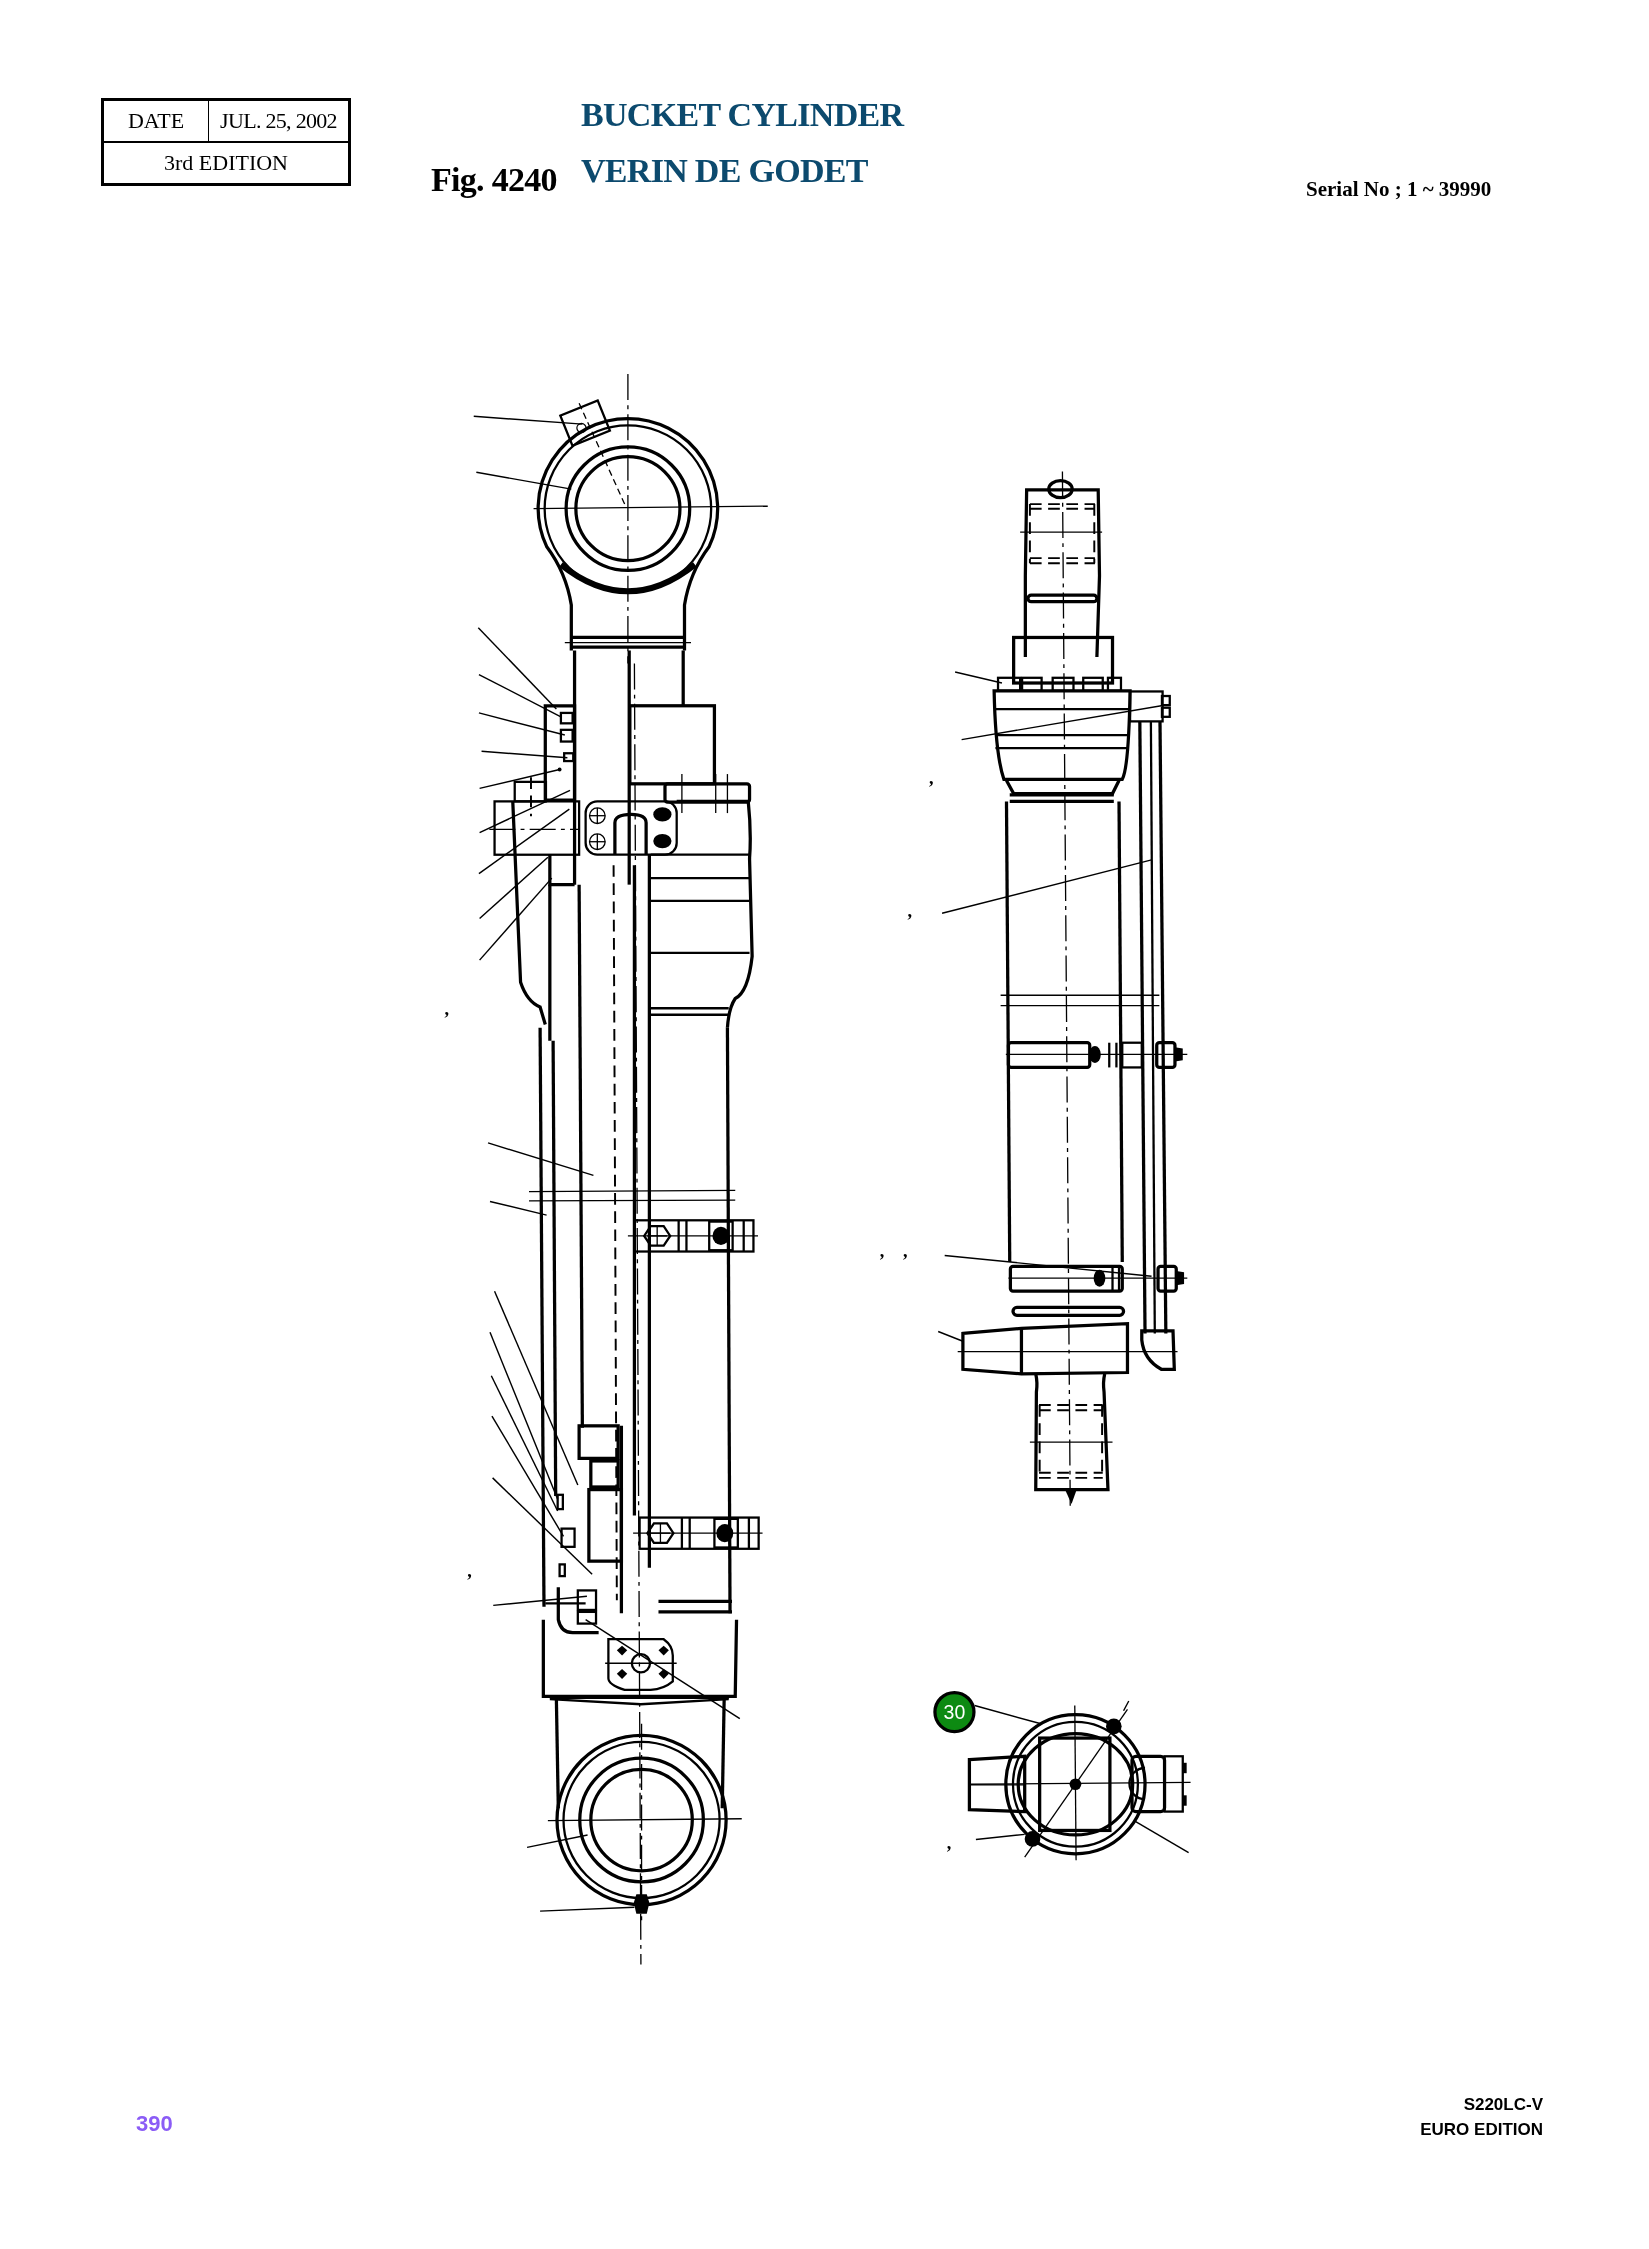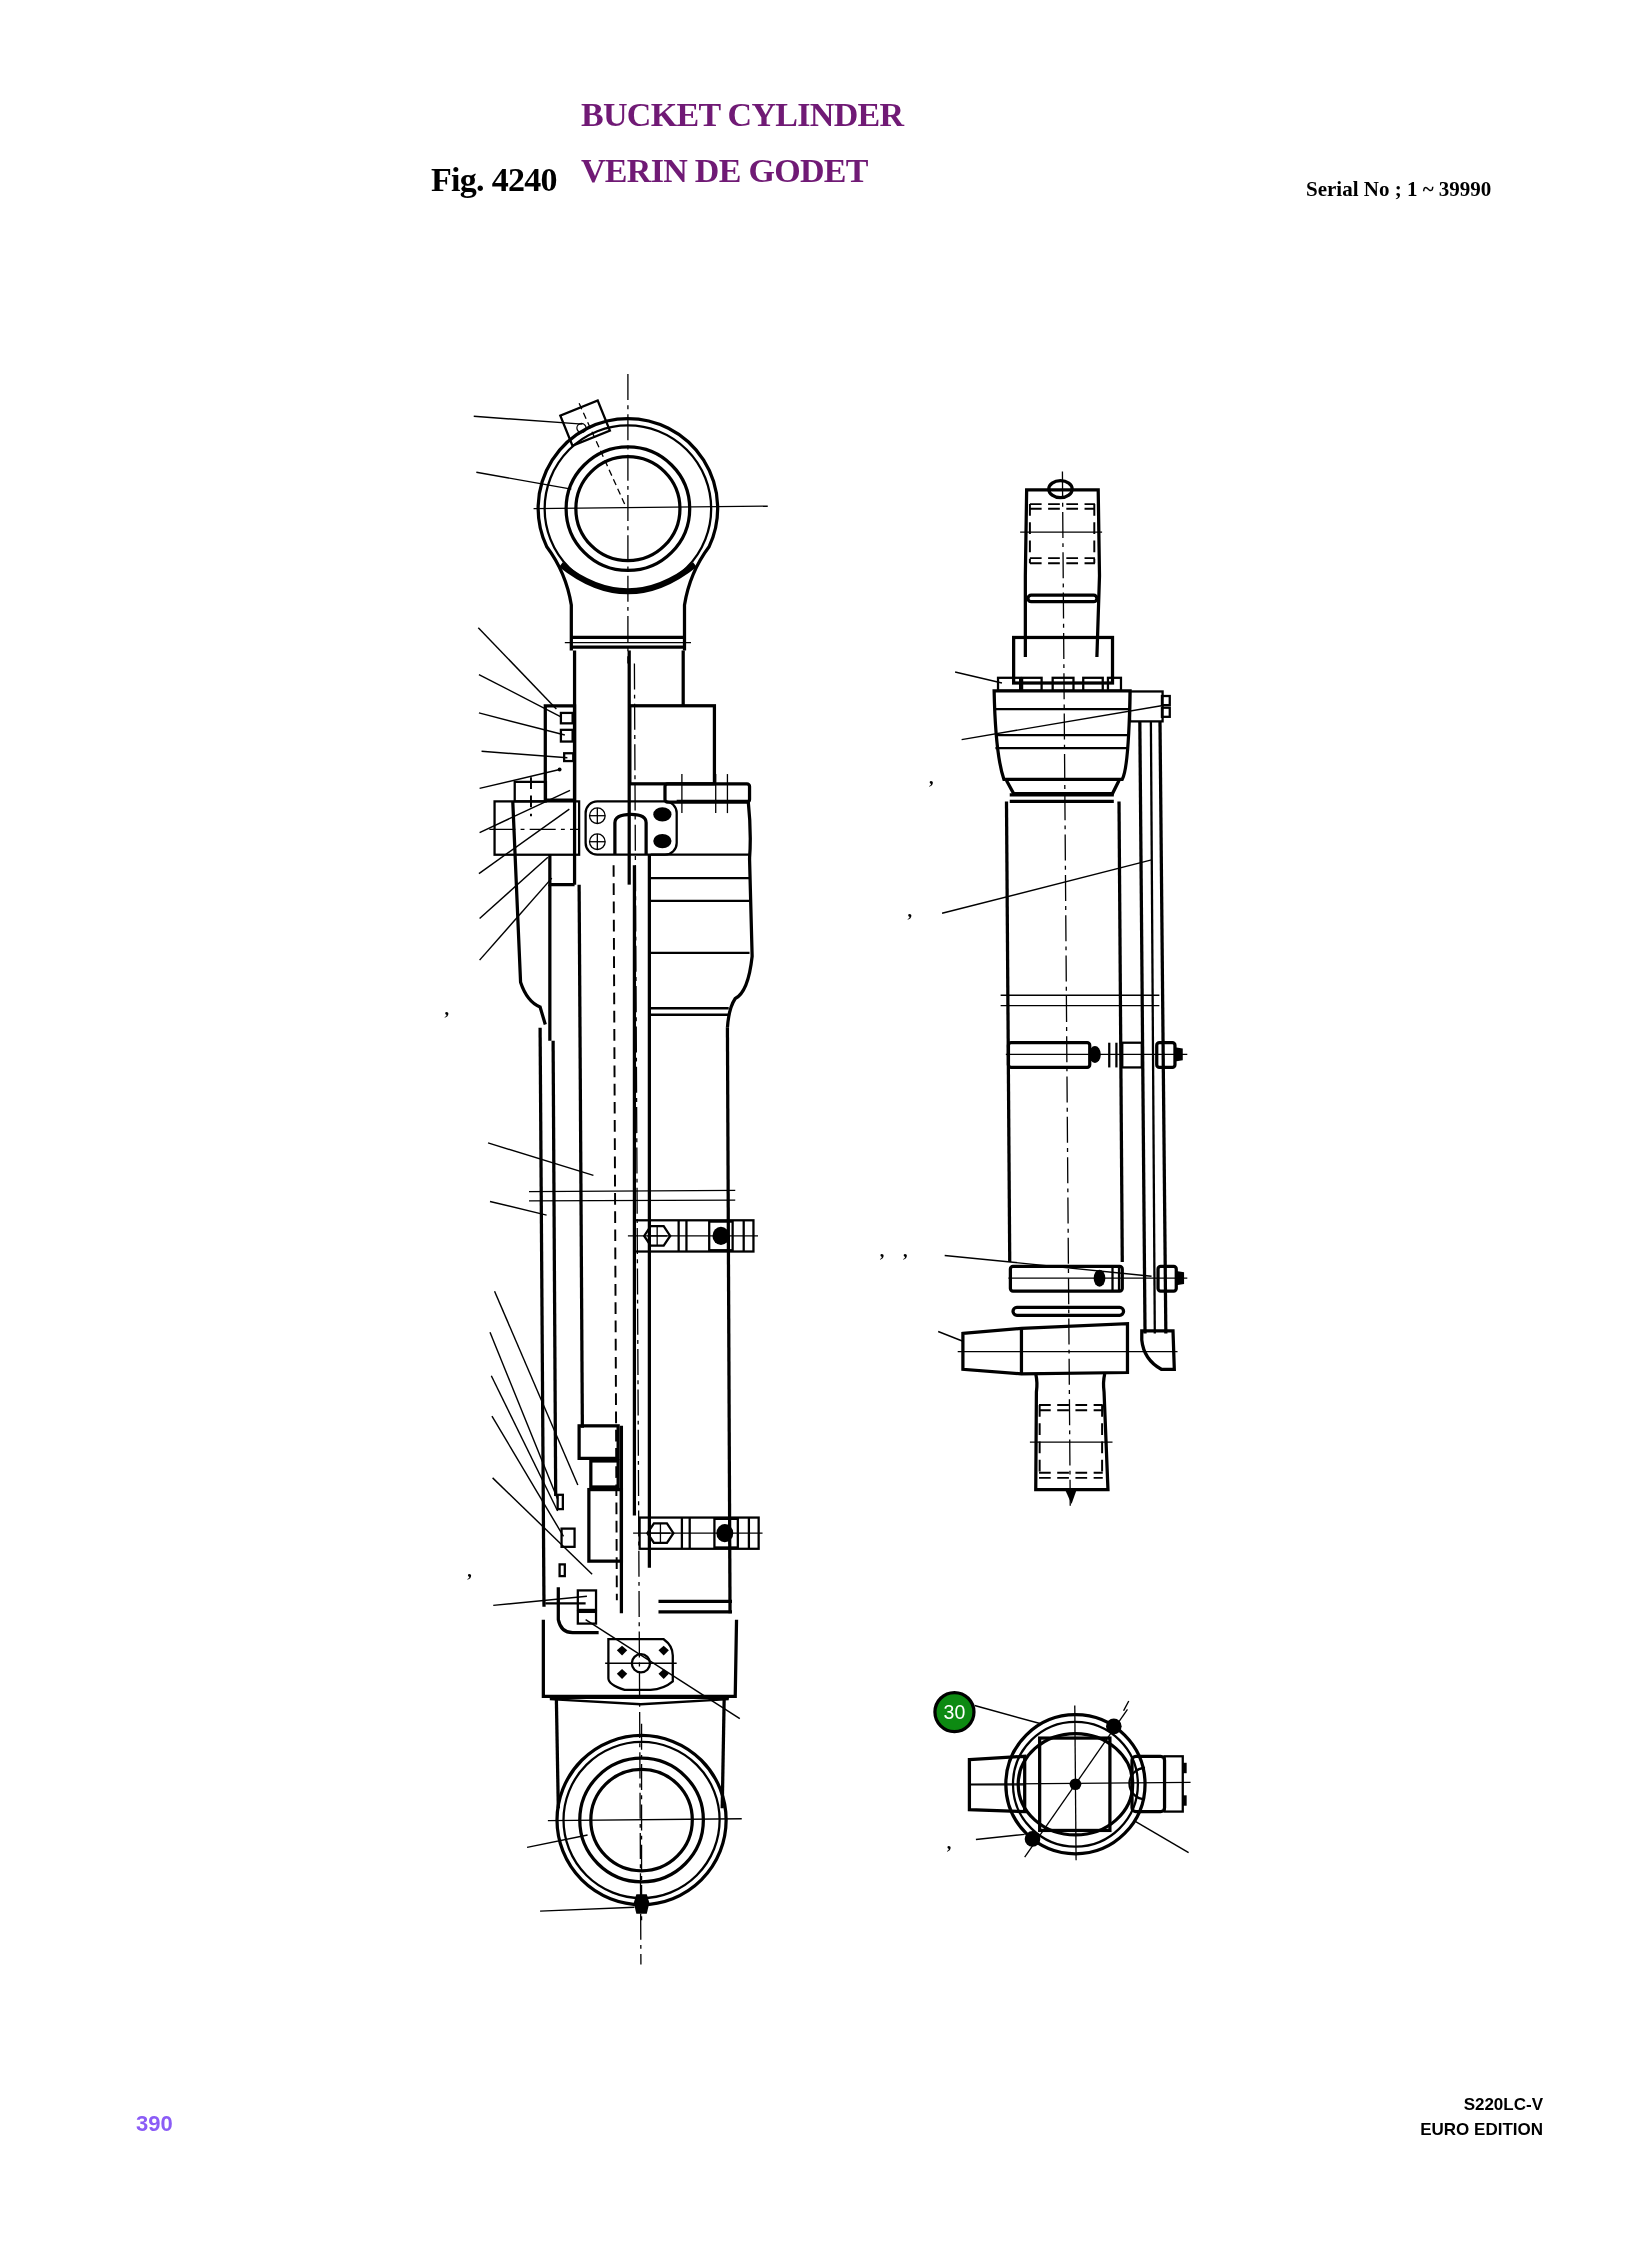--- a/index.html
+++ b/index.html
@@ -18,21 +18,21 @@
     display: flex; align-items: center; justify-content: center; font-size: 22px; letter-spacing: -0.7px; }
   .date-box .row2 { position: absolute; left: 0; top: 42px; right: 0; bottom: 0;
     display: flex; align-items: center; justify-content: center; font-size: 22px; }
 
   .fig-label {
     position: absolute; left: 431px; top: 116px; font-family: "Liberation Serif", serif;
     font-weight: bold; font-size: 34px; color: #000; letter-spacing: -0.7px; margin-top: 45px;
   }
   .title-en, .title-fr {
     position: absolute; left: 581px; font-family: "Liberation Serif", serif;
-    font-weight: bold; font-size: 34px; color: #701a75; letter-spacing: -0.7px; white-space: nowrap;
+    font-weight: bold; font-size: 34px; color: #0c4a6e; letter-spacing: -0.7px; white-space: nowrap;
   }
   .title-en { top: 96px; }
   .title-fr { top: 152px; }
 
   .serial {
     position: absolute; left: 1306px; top: 177px; font-family: "Liberation Serif", serif;
     font-weight: bold; font-size: 21px; color: #000; white-space: nowrap;
   }
 
   .page-number {
@@ -56,20 +56,27 @@
   .callout { cursor: pointer; }
   .callout-circle { fill: #0d8a12; stroke: #000; stroke-width: 5; }
   .callout-text { font-family: "Liberation Sans", sans-serif; font-size: 30px; fill: #ffffff; }
   .tick-mark { font-family: "Liberation Serif", serif; font-size: 28px; fill: #000; font-weight: bold; }
 </style>
 </head>
 <body>
 
 <div class="page">
 
+  <div class="date-box">
+    <div class="row1">
+      <div class="cell-label">DATE</div>
+      <div class="cell-value">JUL. 25, 2002</div>
+    </div>
+    <div class="row2">3rd  EDITION</div>
+  </div>
 
   <div class="fig-label">Fig. 4240</div>
   <div class="title-en">BUCKET CYLINDER</div>
   <div class="title-fr">VERIN DE GODET</div>
   <div class="serial">Serial No ; 1 ~ 39990</div>
 
   <svg class="drawing" viewBox="0 0 2536 3459" xmlns="http://www.w3.org/2000/svg">
 
     <g>
 

